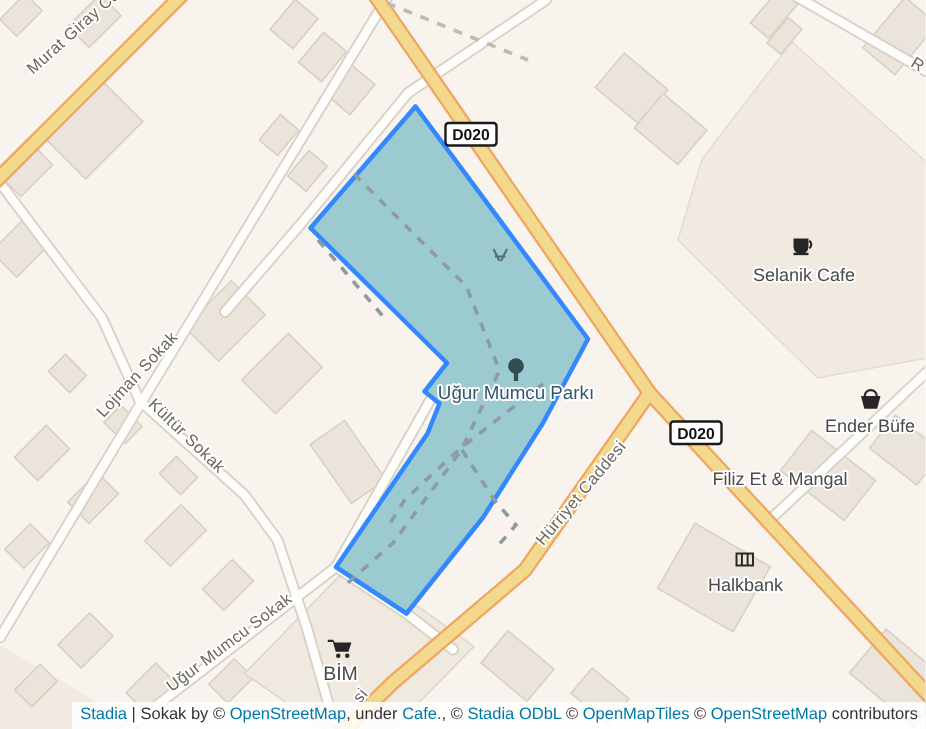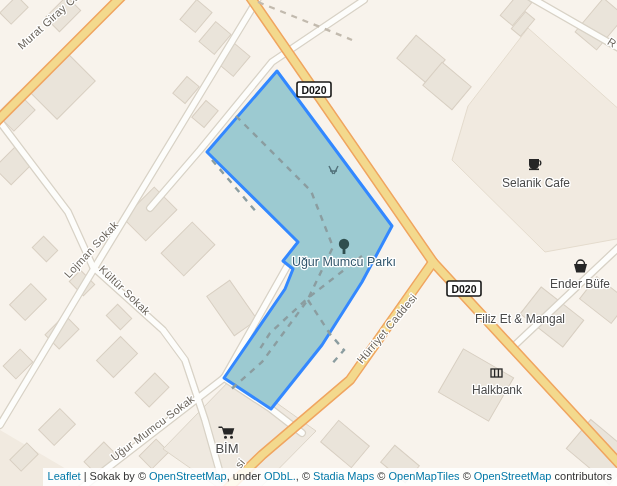--- a/index.html
+++ b/index.html
@@ -178,14 +178,14 @@
       <rect x="297" y="82" width="34" height="15" rx="2" fill="#ffffff" stroke="#1a1a1a" stroke-width="1.6"></rect>
       <text class="shieldtxt" x="314" y="93.5">D020</text>
     </g>
     <g>
       <rect x="447" y="281" width="34" height="15" rx="2" fill="#ffffff" stroke="#1a1a1a" stroke-width="1.6"></rect>
       <text class="shieldtxt" x="464" y="292.5">D020</text>
     </g>
   </g>
 </svg>
 
-  <div class="attribution"><a>Leaflet</a><span> | Sokak by © </span><a>OpenStreetMap</a><span>, under </span><a>ODbL.</a><span>, © </span><a>Stadia Maps</a><span> © </span><a>OpenMapTiles</a><span> © </span><a>OpenStreetMap</a><span> contributors</span></div>
+  <div class="attribution"><a>Stadia</a><span> | Sokak by © </span><a>OpenStreetMap</a><span>, under </span><a>Cafe.</a><span>, © </span><a>Stadia ODbL</a><span> © </span><a>OpenMapTiles</a><span> © </span><a>OpenStreetMap</a><span> contributors</span></div>
 </div>
 
 </body></html>

